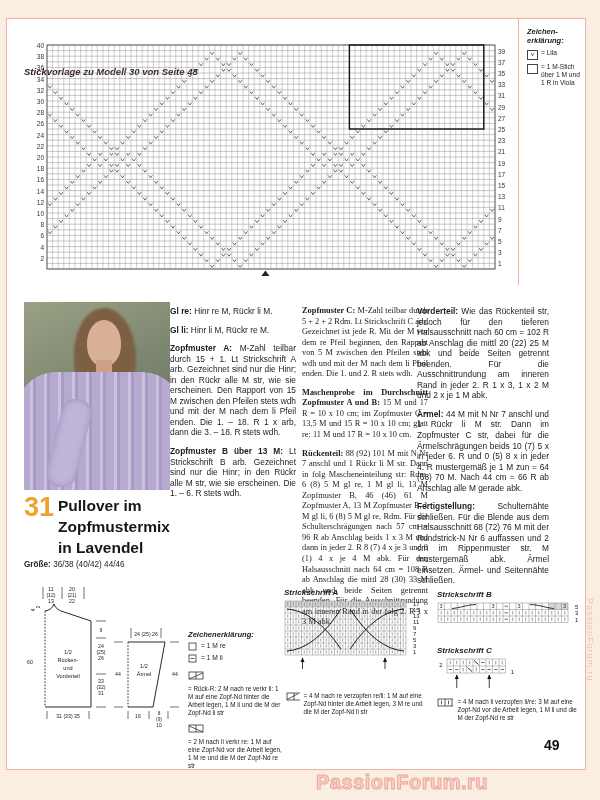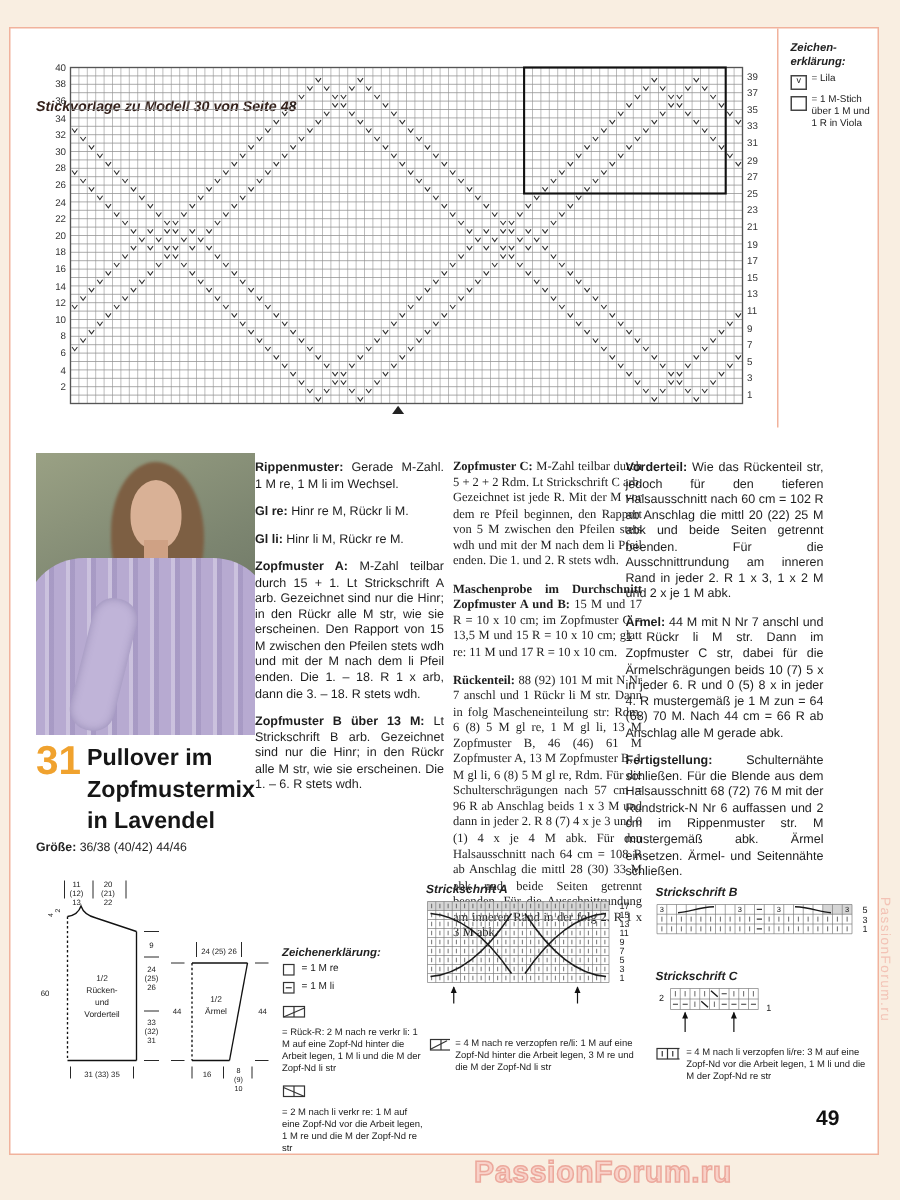--- a/index.html
+++ b/index.html
@@ -565,21 +565,20 @@
   <span>Pullover im</span><br>
   <span>Zopfmustermix</span><br>
   <span>in Lavendel</span>
 </div>
 <div class="abs size-line">
   <span class="lead" style="font-weight:bold">Größe:</span>
   <span>36/38 (40/42) 44/46</span>
 </div>
 
 <div class="abs txtcol" id="col1" style="left:170px;width:126px;">
-    <p><span class="lead">Rippenmuster: </span>Gerade M-Zahl. 1 M re, 1 M li im Wechsel.</p>
     <p><span class="lead">Gl re: </span>Hinr re M, Rückr li M.</p>
     <p><span class="lead">Gl li: </span>Hinr li M, Rückr re M.</p>
     <p><span class="lead">Zopfmuster A: </span>M-Zahl teilbar durch 15 + 1. Lt Strickschrift A arb. Gezeichnet sind nur die Hinr; in den Rückr alle M str, wie sie erscheinen. Den Rapport von 15 M zwischen den Pfeilen stets wdh und mit der M nach dem li Pfeil enden. Die 1. – 18. R 1 x arb, dann die 3. – 18. R stets wdh.</p>
     <p><span class="lead">Zopfmuster B über 13 M: </span>Lt Strickschrift B arb. Gezeichnet sind nur die Hinr; in den Rückr alle M str, wie sie erscheinen. Die 1. – 6. R stets wdh.</p>
   </div>
 <div class="abs txtcol" id="col2" style="left:302px;width:126px;font-family:Liberation Serif, serif;">
     <p><span class="lead">Zopfmuster C: </span>M-Zahl teilbar durch 5 + 2 + 2 Rdm. Lt Strickschrift C arb. Gezeichnet ist jede R. Mit der M vor dem re Pfeil beginnen, den Rapport von 5 M zwischen den Pfeilen stets wdh und mit der M nach dem li Pfeil enden. Die 1. und 2. R stets wdh.</p>
     <p><span class="lead">Maschenprobe im Durchschnitt Zopfmuster A und B: </span>15 M und 17 R = 10 x 10 cm; im Zopfmuster C = 13,5 M und 15 R = 10 x 10 cm; glatt re: 11 M und 17 R = 10 x 10 cm.</p>
     <p><span class="lead">Rückenteil: </span>88 (92) 101 M mit N Nr 7 anschl und 1 Rückr li M str. Dann in folg Mascheneinteilung str: Rdm, 6 (8) 5 M gl re, 1 M gl li, 13 M Zopfmuster B, 46 (46) 61 M Zopfmuster A, 13 M Zopfmuster B, 1 M gl li, 6 (8) 5 M gl re, Rdm. Für die Schulterschrägungen nach 57 cm = 96 R ab Anschlag beids 1 x 3 M und dann in jeder 2. R 8 (7) 4 x je 3 und 0 (1) 4 x je 4 M abk. Für den Halsausschnitt nach 64 cm = 108 R ab Anschlag die mittl 28 (30) 33 M abk und beide Seiten getrennt beenden. Für die Ausschnittrundung am inneren Rand in der folg 2. R 1 x 3 M abk.</p>
   </div>

